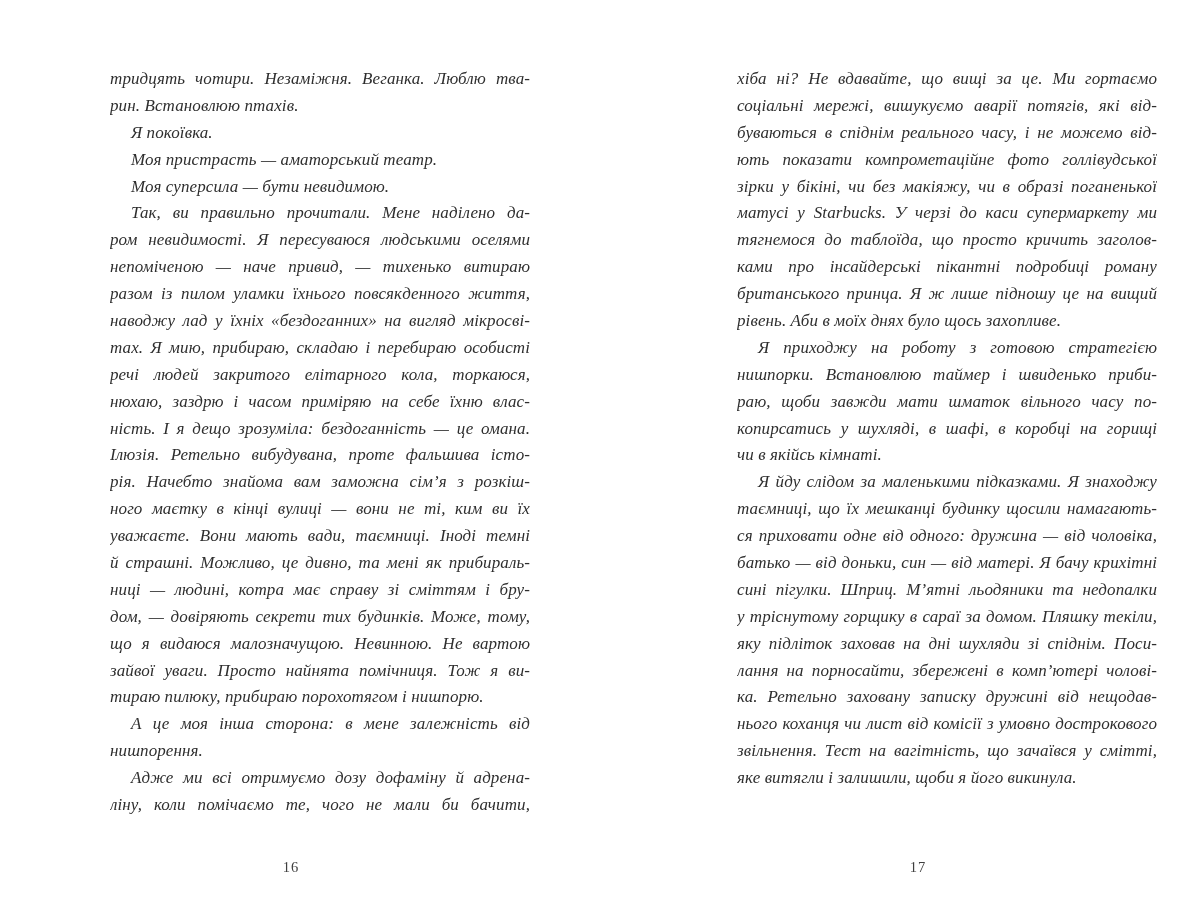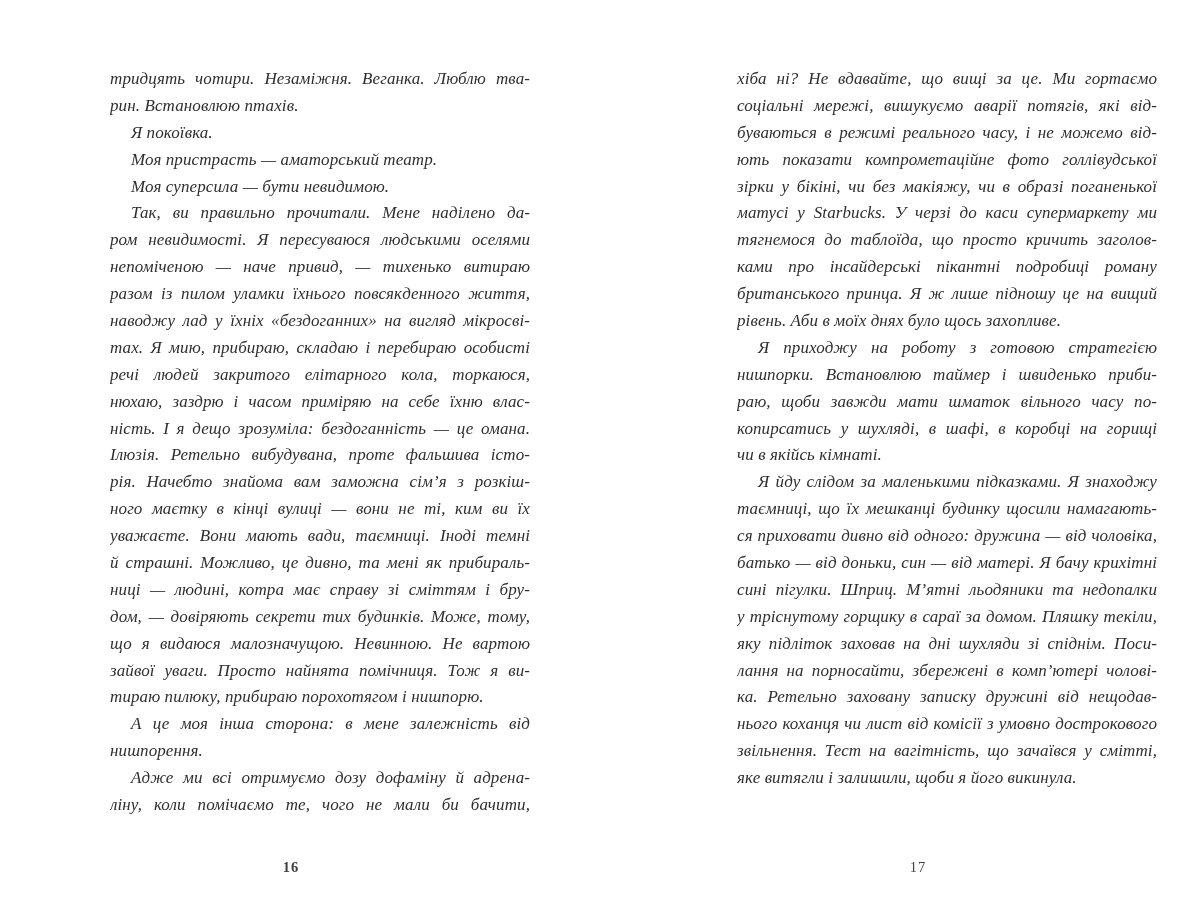--- a/index.html
+++ b/index.html
@@ -46,21 +46,21 @@
     top: 856px;
     width: 60px;
     height: 22px;
     font-style: normal;
     font-size: 14.5px;
     line-height: 22px;
     text-align: center;
     color: #3f3f3f;
     letter-spacing: 1px;
   }
-  .folio.left  { left: 253px; font-weight: bold; }
+  .folio.left  { left: 253px; }
   .folio.right { left: 880px; }
 </style>
 </head>
 <body>
 
 <div class="spread">
 
   <div class="text-block left" id="left-page-text">
       <div class="line just">тридцять чотири. Незаміжня. Веганка. Люблю тва-</div>
       <div class="line">рин. Встановлюю птахів.</div>
@@ -88,36 +88,36 @@
       <div class="line">тираю пилюку, прибираю порохотягом і нишпорю.</div>
       <div class="line indent just">А це моя інша сторона: в мене залежність від</div>
       <div class="line">нишпорення.</div>
       <div class="line indent just">Адже ми всі отримуємо дозу дофаміну й адрена-</div>
       <div class="line just">ліну, коли помічаємо те, чого не мали би бачити,</div>
     </div>
 
   <div class="text-block right" id="right-page-text">
       <div class="line just">хіба ні? Не вдавайте, що вищі за це. Ми гортаємо</div>
       <div class="line just">соціальні мережі, вишукуємо аварії потягів, які від-</div>
-      <div class="line just">буваються в режимі реального часу, і не можемо від-</div>
+      <div class="line just">буваються в спіднім реального часу, і не можемо від-</div>
       <div class="line just">ють показати компрометаційне фото голлівудської</div>
       <div class="line just">зірки у бікіні, чи без макіяжу, чи в образі поганенької</div>
       <div class="line just">матусі у Starbucks. У черзі до каси супермаркету ми</div>
       <div class="line just">тягнемося до таблоїда, що просто кричить заголов-</div>
       <div class="line just">ками про інсайдерські пікантні подробиці роману</div>
       <div class="line just">британського принца. Я ж лише підношу це на вищий</div>
       <div class="line">рівень. Аби в моїх днях було щось захопливе.</div>
       <div class="line indent just">Я приходжу на роботу з готовою стратегією</div>
       <div class="line just">нишпорки. Встановлюю таймер і швиденько приби-</div>
       <div class="line just">раю, щоби завжди мати шматок вільного часу по-</div>
       <div class="line just">копирсатись у шухляді, в шафі, в коробці на горищі</div>
       <div class="line">чи в якійсь кімнаті.</div>
       <div class="line indent just">Я йду слідом за маленькими підказками. Я знаходжу</div>
       <div class="line just">таємниці, що їх мешканці будинку щосили намагають-</div>
-      <div class="line just">ся приховати дивно від одного: дружина — від чоловіка,</div>
+      <div class="line just">ся приховати одне від одного: дружина — від чоловіка,</div>
       <div class="line just">батько — від доньки, син — від матері. Я бачу крихітні</div>
       <div class="line just">сині пігулки. Шприц. М’ятні льодяники та недопалки</div>
       <div class="line just">у тріснутому горщику в сараї за домом. Пляшку текіли,</div>
       <div class="line just">яку підліток заховав на дні шухляди зі спіднім. Поси-</div>
       <div class="line just">лання на порносайти, збережені в комп’ютері чолові-</div>
       <div class="line just">ка. Ретельно заховану записку дружині від нещодав-</div>
       <div class="line just">нього коханця чи лист від комісії з умовно дострокового</div>
       <div class="line just">звільнення. Тест на вагітність, що зачаївся у смітті,</div>
       <div class="line">яке витягли і залишили, щоби я його викинула.</div>
     </div>

